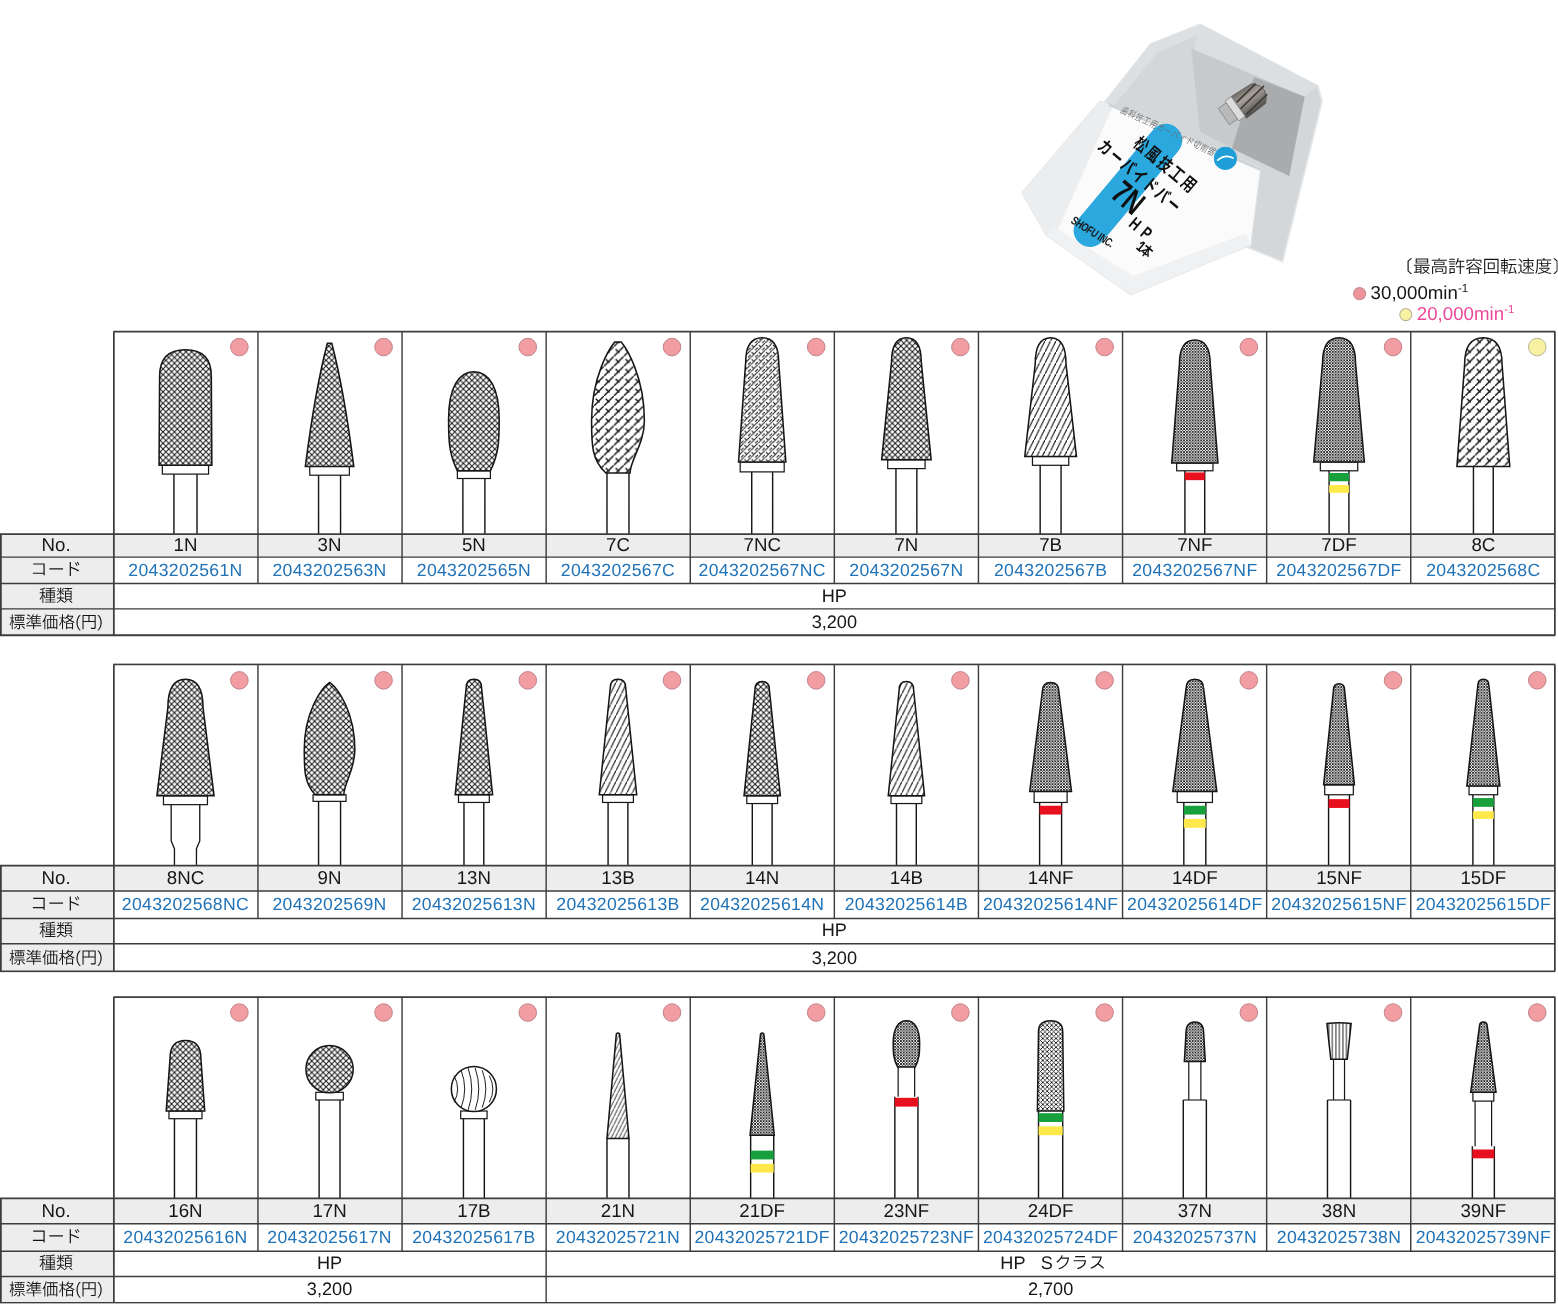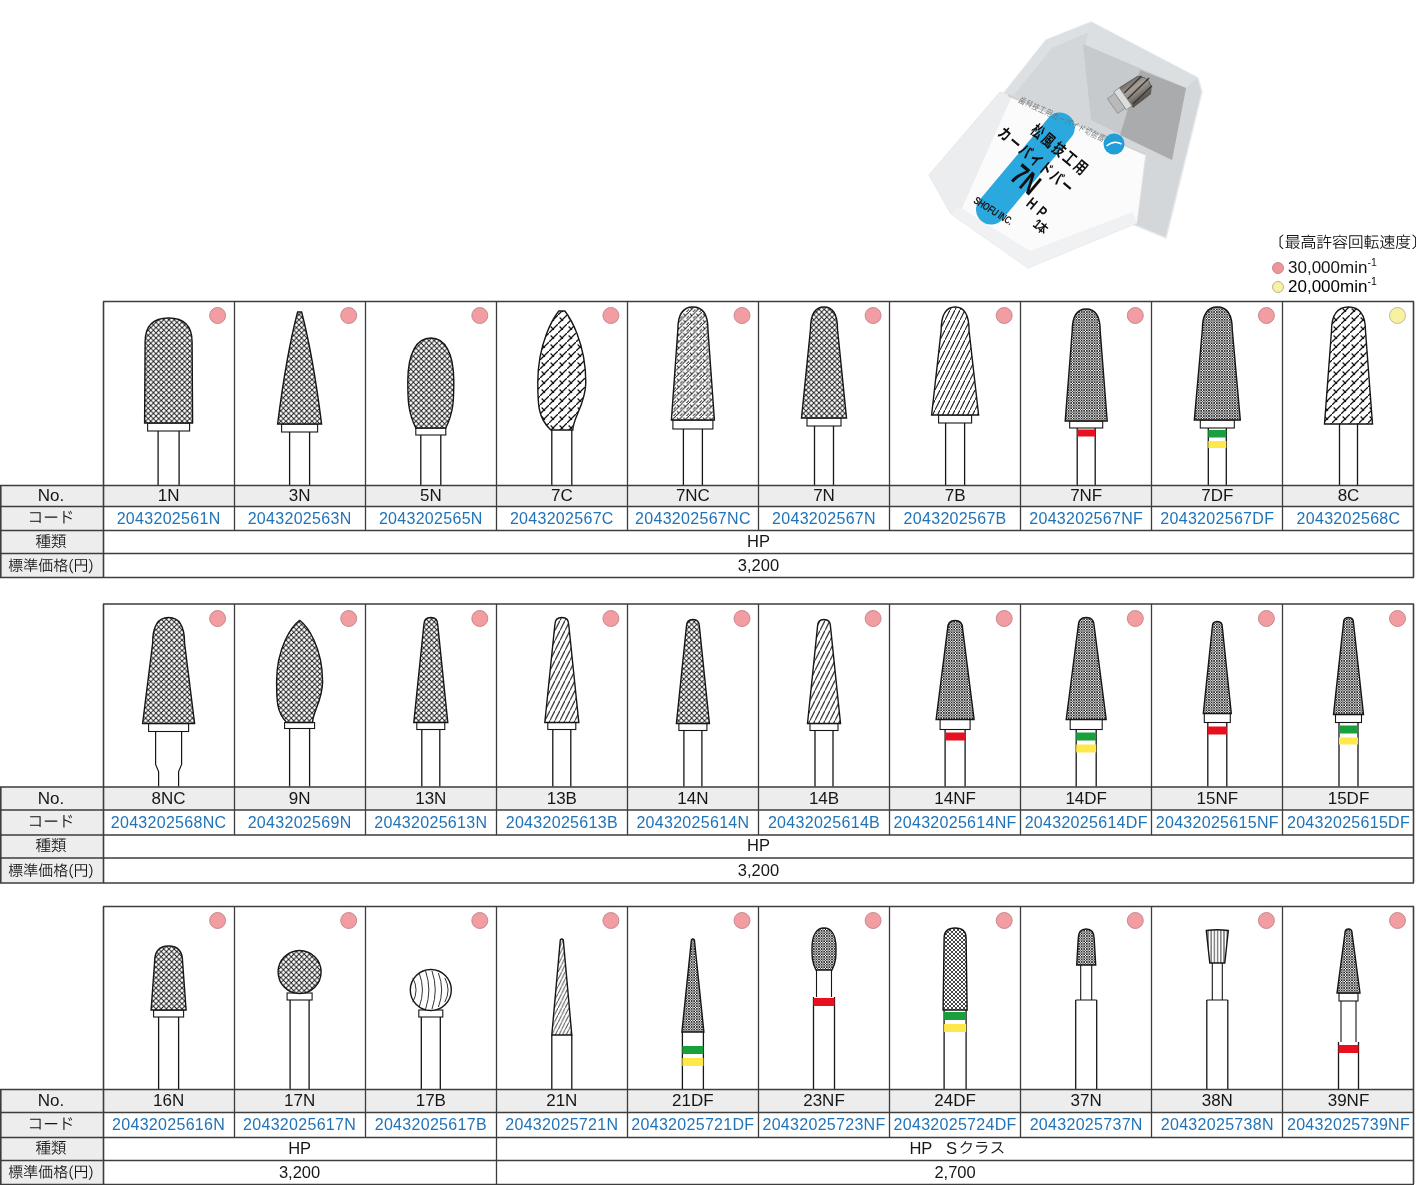--- a/index.html
+++ b/index.html
@@ -63,23 +63,23 @@
 <path d="M1106.5 146 Q1114 139.5 1121.5 144" stroke="#fff" stroke-width="1.5" fill="none"></path>
 </svg>
 
 <svg style="position:absolute;left:1269px;top:230px" width="148" height="26" viewBox="0 0 152 24">
     <defs>
       <path id="k_legend" d="M15.1794 1.2149999999999999H13.7538L10.8216 -1.5228V-10.7892L13.7538 -13.5108H15.1794L11.955599999999999 -10.4652V-1.8468Z M18.4518 -13.122H30.1806V-8.4888H18.4518ZM29.1924 -11.2104V-12.2958H19.4238V-11.2104ZM19.4238 -10.416599999999999V-9.282599999999999H29.1924V-10.416599999999999ZM16.9938 -7.3224H31.6224V-6.4799999999999995H23.8464V1.2473999999999998H22.906799999999997V-0.486Q20.3634 -0.0648 16.9776 0.1296L16.8966 -0.729L18.4518 -0.8261999999999999V-6.4799999999999995H16.9938ZM19.391399999999997 -5.2974H22.906799999999997V-6.4799999999999995H19.391399999999997ZM30.7314 -4.4388Q30.1482 -2.6406 28.641599999999997 -1.1825999999999999Q29.9538 -0.2592 31.5576 0.32399999999999995L31.1364 1.1502Q29.241 0.40499999999999997 27.9288 -0.567Q26.6004 0.486 24.818399999999997 1.1825999999999999L24.3162 0.3888Q26.049599999999998 -0.30779999999999996 27.216 -1.1502Q26.0658 -2.187 25.191 -3.6774L25.9686 -4.0824Q26.729999999999997 -2.7702 27.9288 -1.7333999999999998Q29.111399999999996 -2.8188 29.7594 -4.374H24.607799999999997V-5.2164H30.7314ZM19.391399999999997 -3.2723999999999998H22.906799999999997V-4.4874H19.391399999999997ZM19.391399999999997 -0.8909999999999999Q21.4326 -1.0368 22.906799999999997 -1.2797999999999998V-2.4623999999999997H19.391399999999997Z M40.8726 -13.5594V-12.085199999999999H47.6442V-11.2104H33.3558V-12.085199999999999H39.8682V-13.5594ZM35.6562 -7.030799999999999V-10.222199999999999H45.3438V-7.030799999999999ZM36.6606 -7.8732H44.3394V-9.3798H36.6606ZM33.7446 1.2149999999999999V-5.9292H47.2392V-0.16199999999999998Q47.2392 0.4536 46.947599999999994 0.7371Q46.656 1.0206 46.0404 1.0206H43.659L43.416 0.14579999999999999H46.218599999999995V-5.054399999999999H34.7652V1.2149999999999999ZM36.8064 -3.9528H44.0802V-0.7614H37.7784V0.1296H36.8064ZM37.7784 -1.5714H43.1082V-3.1428H37.7784Z M64.1034 -5.9616V-4.957199999999999H60.65279999999999V1.2149999999999999H59.61599999999999V-4.957199999999999H56.05199999999999V-5.9616H59.61599999999999V-10.222199999999999H57.81779999999999Q57.20219999999999 -8.440199999999999 56.343599999999995 -7.063199999999999L55.54979999999999 -7.776Q57.0564 -10.1412 57.672 -13.5756L58.64399999999999 -13.413599999999999Q58.43339999999999 -12.344399999999998 58.12559999999999 -11.194199999999999H63.7632V-10.222199999999999H60.65279999999999V-5.9616ZM49.928399999999996 -13.0086H54.96659999999999V-12.1014H49.928399999999996ZM55.517399999999995 -9.801H49.312799999999996V-10.7244H55.517399999999995ZM50.041799999999995 -8.4726H54.8856V-7.5653999999999995H50.041799999999995ZM54.8856 -5.3622H50.041799999999995V-6.2694H54.8856ZM50.94899999999999 1.2149999999999999H50.0256V-4.05H54.91799999999999V0.3402H50.94899999999999ZM53.99459999999999 -3.159H50.94899999999999V-0.5831999999999999H53.99459999999999Z M78.89399999999999 -11.113199999999999H66.90599999999999V-9.1044H65.9502V-12.004199999999999H72.2682V-13.5756H73.2726V-12.004199999999999H79.8498V-9.1044H78.89399999999999ZM66.1608 -7.192799999999999Q68.9634 -8.375399999999999 70.6644 -10.173599999999999L71.3934 -9.6066Q70.5996 -8.7156 69.39269999999999 -7.8651Q68.1858 -7.0146 66.744 -6.3342ZM74.76299999999999 -10.1412Q76.9014 -9.0396 79.5906 -7.1118L78.975 -6.3342Q76.6422 -8.0838 74.196 -9.4122ZM79.947 -2.997Q78.4566 -3.5477999999999996 77.679 -3.9042V1.2797999999999998H76.6584V0.43739999999999996H69.1254V1.2797999999999998H68.1048V-3.9204Q67.11659999999999 -3.4667999999999997 65.86919999999999 -2.997L65.4156 -3.9528Q68.2992 -4.957199999999999 69.8949 -6.010199999999999Q71.4906 -7.063199999999999 72.2196 -8.343H73.3212Q74.05019999999999 -7.095599999999999 75.7269 -6.0344999999999995Q77.4036 -4.9734 80.3844 -3.9528ZM77.517 -3.969Q75.5082 -4.8762 74.36609999999999 -5.8077Q73.22399999999999 -6.739199999999999 72.819 -7.8408H72.7056Q72.3006 -6.7554 71.21520000000001 -5.815799999999999Q70.1298 -4.8762 68.2182 -3.969ZM69.1254 -0.4698H76.6584V-3.0618H69.1254Z M82.3608 1.2797999999999998V-12.879H95.8392V1.2797999999999998H94.77V0.243H83.43V1.2797999999999998ZM83.43 -11.9232V-0.7128H94.77V-11.9232ZM85.8114 -3.2723999999999998V-9.4122H92.259V-3.2723999999999998ZM86.8482 -4.1958H91.2222V-8.4888H86.8482Z M101.81700000000001 -2.1222H104.895V-1.2149999999999999H101.81700000000001V1.1987999999999999H100.8612V-1.2149999999999999H97.8642V-2.1222H100.8612V-3.5315999999999996H98.415V-9.655199999999999H100.8612V-10.9512H97.9128V-11.825999999999999H100.8612V-13.5108H101.81700000000001V-11.825999999999999H104.8302V-10.9512H101.81700000000001V-9.655199999999999H104.328V-3.5315999999999996H101.81700000000001ZM105.52680000000001 -12.6198H112.023V-11.6802H105.52680000000001ZM100.87740000000001 -8.8128H99.33840000000001V-7.047H100.87740000000001ZM103.4046 -7.047V-8.8128H101.80080000000001V-7.047ZM111.8934 1.1987999999999999Q111.6342 0.3402 111.4074 -0.32399999999999995Q108.459 0.43739999999999996 104.5548 0.8747999999999999L104.39280000000001 -0.1134Q104.7978 -0.14579999999999999 105.64020000000001 -0.243Q106.1262 -1.8468 106.6041 -3.7664999999999997Q107.08200000000001 -5.6861999999999995 107.38980000000001 -7.225199999999999H104.9274V-8.181H112.59V-7.225199999999999H108.3942Q107.811 -4.2606 106.7256 -0.3726Q109.0584 -0.6966 111.132 -1.1663999999999999Q110.3058 -3.5153999999999996 109.674 -4.8762L110.5488 -5.2488Q111.09960000000001 -4.066199999999999 111.7071 -2.4218999999999995Q112.3146 -0.7776 112.8006 0.8099999999999999ZM99.33840000000001 -6.237V-4.3902H100.87740000000001V-6.237ZM101.80080000000001 -6.237V-4.3902H103.4046V-6.237Z M118.3896 -2.187Q120.042 -3.1752 121.0059 -3.9771Q121.9698 -4.779 122.43960000000001 -5.6376H119.1996V-9.590399999999999H123.039V-10.9674H118.4868V-11.8746H123.039V-13.543199999999999H124.0596V-11.8746H128.82240000000002V-10.9674H124.0596V-9.590399999999999H128.142V-5.6376H124.62660000000001Q125.1126 -4.7627999999999995 126.1413 -3.9608999999999996Q127.17 -3.159 128.9682 -2.1384L128.466 -1.2959999999999998Q124.659 -3.4667999999999997 124.1568 -5.3784H124.0434V-0.8099999999999999H123.039V-5.3784H122.9256Q122.68260000000001 -4.3902 121.68630000000002 -3.3939Q120.69000000000001 -2.3975999999999997 118.9242 -1.3608ZM117.51480000000001 -9.2988Q115.9272 -11.4696 114.59880000000001 -12.6846L115.3602 -13.300199999999998Q116.07300000000001 -12.636 116.8425 -11.7531Q117.61200000000001 -10.870199999999999 118.2924 -9.914399999999999ZM123.039 -8.7156H120.20400000000001V-6.4962H123.039ZM127.1376 -6.4962V-8.7156H124.0596V-6.4962ZM129.01680000000002 -0.14579999999999999 128.8548 0.8585999999999999H120.81960000000001Q118.95660000000001 0.8585999999999999 117.91170000000001 0.1296Q116.86680000000001 -0.5993999999999999 116.7534 -1.7171999999999998H116.64Q116.59140000000001 0.0486 114.38820000000001 1.0692L114.0156 0.0972Q115.1982 -0.43739999999999996 115.6842 -1.1502Q116.17020000000001 -1.863 116.17020000000001 -3.0132V-6.6258H114.1452V-7.597799999999999H117.20700000000001V-2.9646Q117.20700000000001 -1.6038 118.179 -0.8747999999999999Q119.15100000000001 -0.14579999999999999 120.771 -0.14579999999999999Z M138.76919999999998 -12.312H145.0386V-11.4048H132.6132V-7.921799999999999Q132.6132 -2.025 131.0742 1.0692L130.2318 0.32399999999999995Q130.92839999999998 -1.134 131.2524 -3.1914Q131.5764 -5.2488 131.5764 -8.002799999999999V-12.312H137.6352V-13.607999999999999H138.76919999999998ZM141.24779999999998 -10.7568H142.2522V-9.1044H144.98999999999998V-8.2296H142.2522V-5.7509999999999994H135.5616V-8.2296H133.19639999999998V-9.1044H135.5616V-10.7568H136.566V-9.1044H141.24779999999998ZM136.566 -6.5934H141.24779999999998V-8.261999999999999H136.566ZM143.4996 -3.9042Q142.3818 -2.106 140.01659999999998 -0.8585999999999999Q141.9768 -0.1296 144.909 0.30779999999999996L144.6498 1.2149999999999999Q141.3288 0.7614 138.8988 -0.30779999999999996Q136.27439999999999 0.7938 132.8562 1.2311999999999999L132.59699999999998 0.29159999999999997Q135.3834 -0.0324 137.74859999999998 -0.8747999999999999Q136.3878 -1.6199999999999999 134.946 -2.835L135.594 -3.4991999999999996Q137.1816 -2.1384 138.8664 -1.3446Q141.03719999999998 -2.3489999999999998 142.155 -3.7422H133.61759999999998V-4.617H143.4996Z M151.17839999999998 -1.5228 148.2462 1.2149999999999999H146.82059999999998L150.0444 -1.8468V-10.4652L146.82059999999998 -13.5108H148.2462L151.17839999999998 -10.7892Z"></path>
     </defs>
     <use href="#k_legend" x="0" y="17" fill="#161616"></use>
   </svg>
 
-<div style="position:absolute;left:1272px;top:256px;font-size:17px;color:#161616;white-space:nowrap"><span style="display:inline-block;width:12px;height:12px;border-radius:50%;background:#ef949b;border:1px solid #c58b90;vertical-align:-1px"></span><span style="margin-left:4px">30,000min<sup style="font-size:10.5px">-1</sup></span></div>
-
-<div style="position:absolute;left:1272px;top:275.5px;font-size:17px;color:#000000;white-space:nowrap"><span style="display:inline-block;width:12px;height:12px;border-radius:50%;background:#f8f1a2;border:1px solid #bab398;vertical-align:-1px"></span><span style="margin-left:4px">20,000min<sup style="font-size:10.5px">-1</sup></span></div>
+<div style="position:absolute;left:1230px;top:256px;font-size:17px;color:#161616;white-space:nowrap"><span style="display:inline-block;width:12px;height:12px;border-radius:50%;background:#ef949b;border:1px solid #c58b90;vertical-align:-1px"></span><span style="margin-left:4px">30,000min<sup style="font-size:10.5px">-1</sup></span></div>
+
+<div style="position:absolute;left:1272px;top:275.5px;font-size:17px;color:#ec4899;white-space:nowrap"><span style="display:inline-block;width:12px;height:12px;border-radius:50%;background:#f8f1a2;border:1px solid #bab398;vertical-align:-1px"></span><span style="margin-left:4px">20,000min<sup style="font-size:10.5px">-1</sup></span></div>
 
 <svg style="position:absolute;left:0;top:300.0px" width="1416" height="279.5" viewBox="0 300.0 1416 279.5">
 <defs>
 <pattern id="tmed" width="5.2" height="5.2" patternUnits="userSpaceOnUse">
  <rect width="5.2" height="5.2" fill="#fff"></rect>
  <path d="M0 5.2 L5.2 0 M0 0 L5.2 5.2" stroke="#1c1c1c" stroke-width="0.95"></path>
 </pattern>
 <pattern id="tncut" width="6.5" height="6.5" patternUnits="userSpaceOnUse">
  <rect width="6.5" height="6.5" fill="#fff"></rect>
  <path d="M0 6.5 L6.5 0 M0.8 1.6 L3.2 4 M4 6.5 L6.5 4" stroke="#1c1c1c" stroke-width="0.95"></path>

